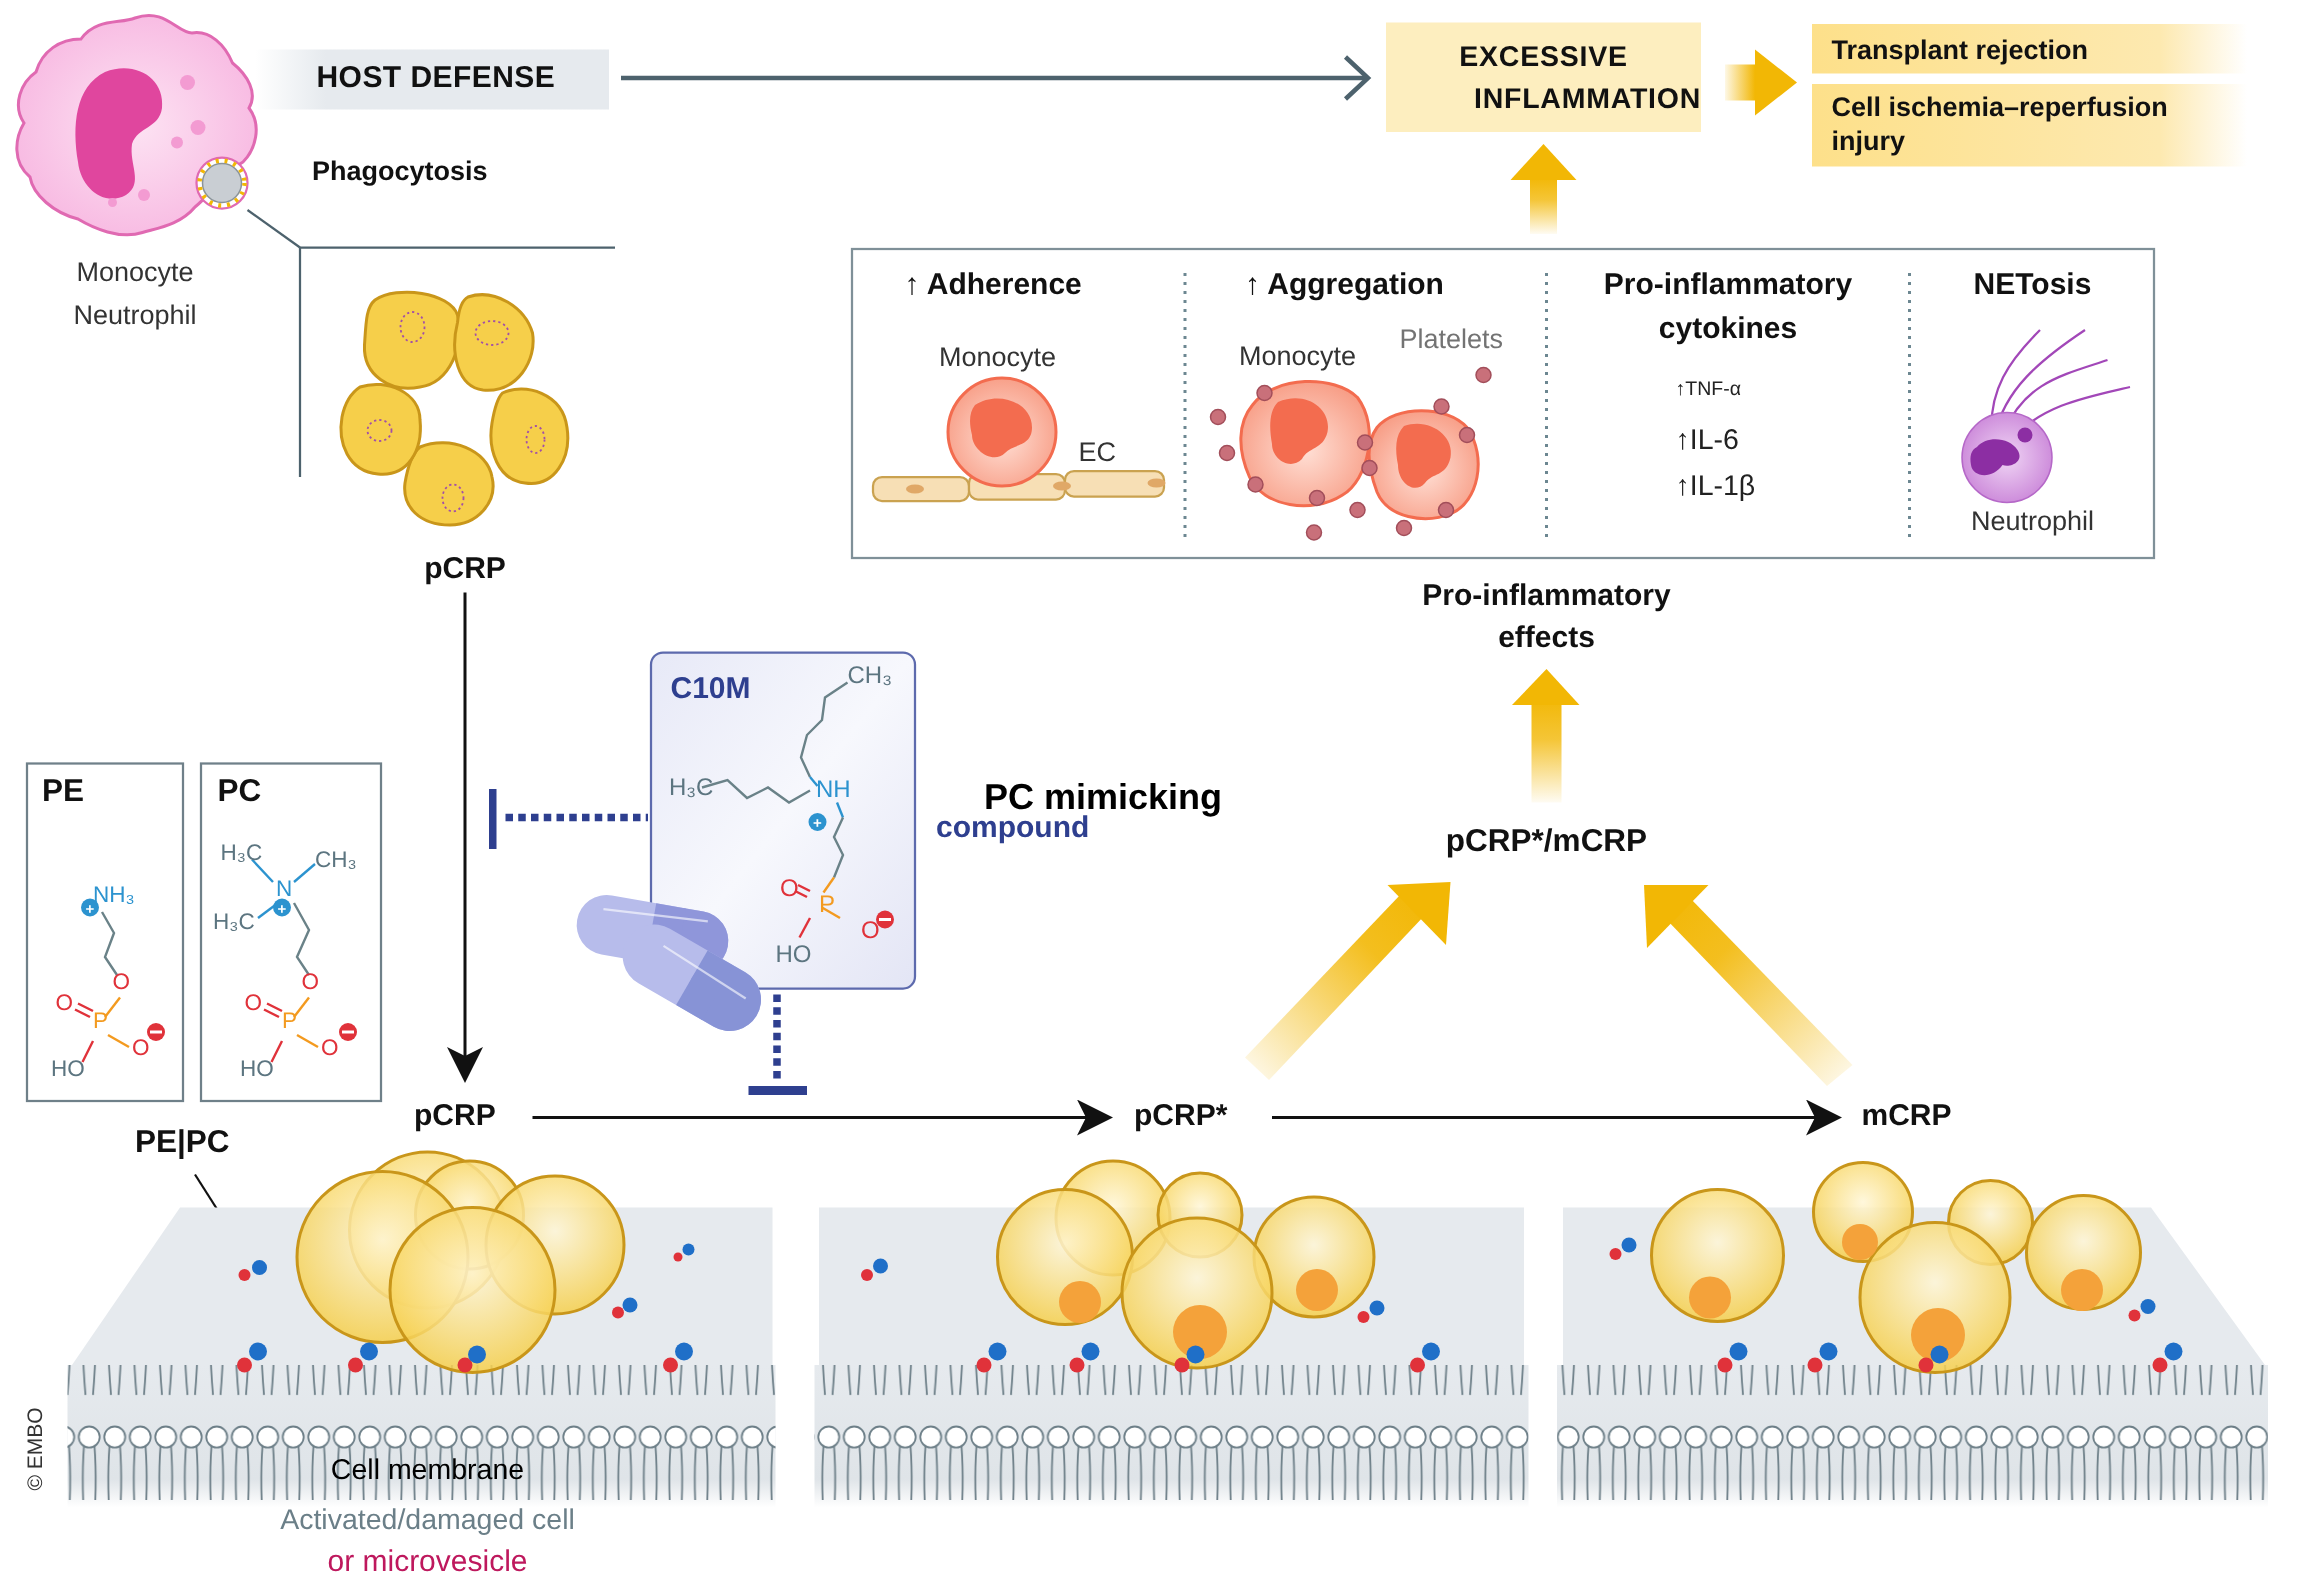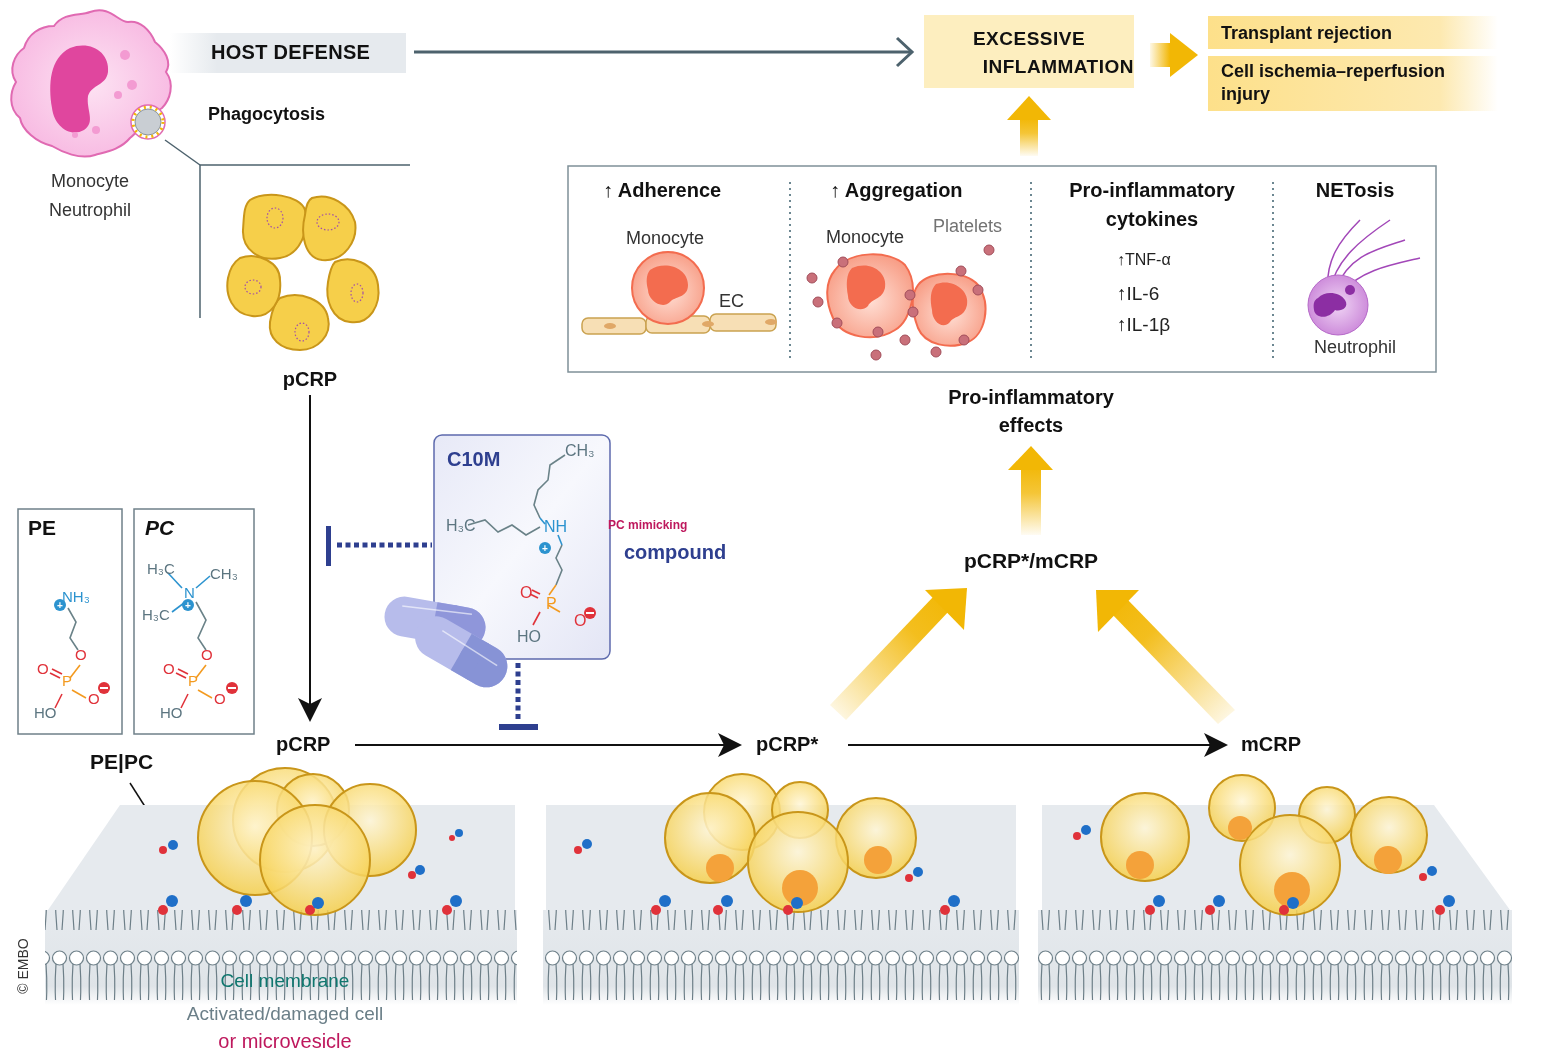--- a/index.html
+++ b/index.html
@@ -387,64 +387,64 @@
 <div class="abs txt b" style="left:603px;top:179px;font-size:20px;">↑ Adherence</div>
 <div class="abs txt" style="left:626px;top:228px;font-size:18px;color:#333;">Monocyte</div>
 <div class="abs txt" style="left:719px;top:291px;font-size:18px;color:#333;">EC</div>
 
 <div class="abs txt b" style="left:830px;top:179px;font-size:20px;">↑ Aggregation</div>
 <div class="abs txt" style="left:826px;top:227px;font-size:18px;color:#333;">Monocyte</div>
 <div class="abs txt" style="left:933px;top:216px;font-size:18px;color:#737373;">Platelets</div>
 
 <div class="abs txt b center" style="left:1040px;top:179px;width:224px;font-size:20px;">Pro-inflammatory</div>
 <div class="abs txt b center" style="left:1040px;top:208px;width:224px;font-size:20px;">cytokines</div>
-<div class="abs txt" style="left:1117px;top:251px;font-size:16px;color:#222;">↑TNF-α</div>
+<div class="abs txt" style="left:1117px;top:251px;font-size:13px;color:#222;">↑TNF-α</div>
 <div class="abs txt" style="left:1117px;top:283px;font-size:19px;color:#222;">↑IL-6</div>
 <div class="abs txt" style="left:1117px;top:314px;font-size:19px;color:#222;">↑IL-1β</div>
 
 <div class="abs txt b center" style="left:1280px;top:179px;width:150px;font-size:20px;">NETosis</div>
 <div class="abs txt center" style="left:1280px;top:337px;width:150px;font-size:18px;color:#333;">Neutrophil</div>
 
 <div class="abs txt b center" style="left:900px;top:386px;width:262px;font-size:20px;">Pro-inflammatory</div>
 <div class="abs txt b center" style="left:900px;top:414px;width:262px;font-size:20px;">effects</div>
 <div class="abs txt b center" style="left:920px;top:549px;width:222px;font-size:21px;">pCRP*/mCRP</div>
 
 <div class="abs txt b" style="left:447px;top:448px;font-size:20px;color:#2e3f8f;">C10M</div>
 <div class="abs txt" style="left:565px;top:442px;font-size:16px;color:#5c7580;">CH₃</div>
 <div class="abs txt" style="left:446px;top:517px;font-size:16px;color:#5c7580;">H₃C</div>
 <div class="abs txt" style="left:544px;top:518px;font-size:16px;color:#2c93cf;">NH</div>
 <div class="abs txt" style="left:520px;top:584px;font-size:16px;color:#e0323a;">O</div>
 <div class="abs txt" style="left:546px;top:595px;font-size:16px;color:#f39a1f;">P</div>
 <div class="abs txt" style="left:574px;top:612px;font-size:16px;color:#e0323a;">O</div>
 <div class="abs txt" style="left:517px;top:628px;font-size:16px;color:#5c7580;">HO</div>
-<div class="abs txt b" style="left:608px;top:518px;font-size:12px;color:#be185d;">PC mimicking</div>
+<div class="abs txt b" style="left:656px;top:518px;font-size:24px;color:#000000;">PC mimicking</div>
 <div class="abs txt b" style="left:624px;top:541px;font-size:20px;color:#2e3f8f;">compound</div>
 
 <div class="abs txt b" style="left:28px;top:516px;font-size:21px;">PE</div>
 <div class="abs txt" style="left:62px;top:588px;font-size:15px;color:#2c93cf;">NH₃</div>
 <div class="abs txt" style="left:75px;top:646px;font-size:15px;color:#e0323a;">O</div>
 <div class="abs txt" style="left:37px;top:660px;font-size:15px;color:#e0323a;">O</div>
 <div class="abs txt" style="left:62px;top:672px;font-size:15px;color:#f39a1f;">P</div>
 <div class="abs txt" style="left:88px;top:690px;font-size:15px;color:#e0323a;">O</div>
 <div class="abs txt" style="left:34px;top:704px;font-size:15px;color:#5c7580;">HO</div>
 
-<div class="abs txt b" style="left:145px;top:516px;font-size:21px;font-style:italic;">PC</div>
+<div class="abs txt b" style="left:145px;top:516px;font-size:21px;">PC</div>
 <div class="abs txt" style="left:147px;top:560px;font-size:15px;color:#5c7580;">H₃C</div>
 <div class="abs txt" style="left:210px;top:565px;font-size:15px;color:#5c7580;">CH₃</div>
 <div class="abs txt" style="left:184px;top:584px;font-size:15px;color:#2c93cf;">N</div>
 <div class="abs txt" style="left:142px;top:606px;font-size:15px;color:#5c7580;">H₃C</div>
 <div class="abs txt" style="left:201px;top:646px;font-size:15px;color:#e0323a;">O</div>
 <div class="abs txt" style="left:163px;top:660px;font-size:15px;color:#e0323a;">O</div>
 <div class="abs txt" style="left:188px;top:672px;font-size:15px;color:#f39a1f;">P</div>
 <div class="abs txt" style="left:214px;top:690px;font-size:15px;color:#e0323a;">O</div>
 <div class="abs txt" style="left:160px;top:704px;font-size:15px;color:#5c7580;">HO</div>
 
 <div class="abs txt b" style="left:90px;top:750px;font-size:21px;">PE|PC</div>
 
 <div class="abs txt b" style="left:276px;top:733px;font-size:20px;">pCRP</div>
 <div class="abs txt b" style="left:756px;top:733px;font-size:20px;">pCRP*</div>
 <div class="abs txt b" style="left:1241px;top:733px;font-size:20px;">mCRP</div>
 
-<div class="abs txt center" style="left:150px;top:970px;width:270px;font-size:19px;color:#0f766e;">Cell membrane</div>
+<div class="abs txt center" style="left:150px;top:970px;width:270px;font-size:19px;color:#000000;">Cell membrane</div>
 <div class="abs txt center" style="left:120px;top:1003px;width:330px;font-size:19px;color:#6b7f88;">Activated/damaged cell</div>
 <div class="abs txt center" style="left:120px;top:1030px;width:330px;font-size:20px;color:#be185d;">or microvesicle</div>
 
 <div class="abs txt" style="left:-12px;top:958px;font-size:14px;color:#333;transform:rotate(-90deg);transform-origin:center;width:70px;text-align:center;">© EMBO</div>
 
 </body></html>

